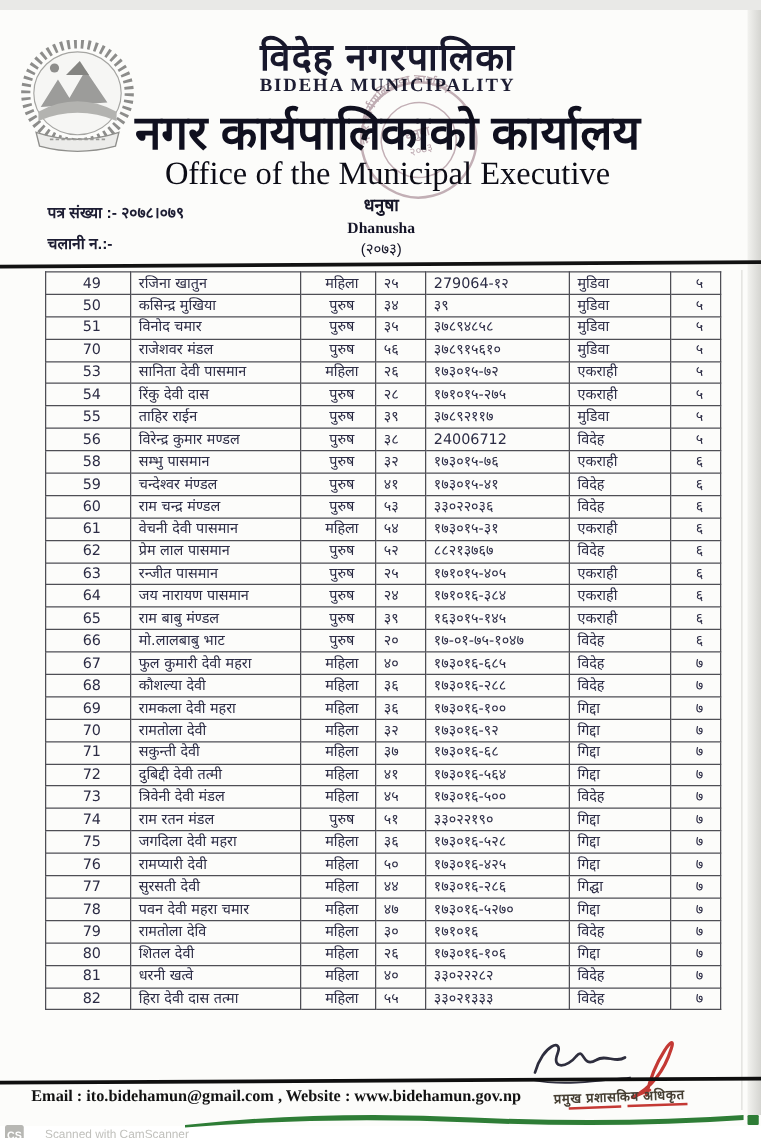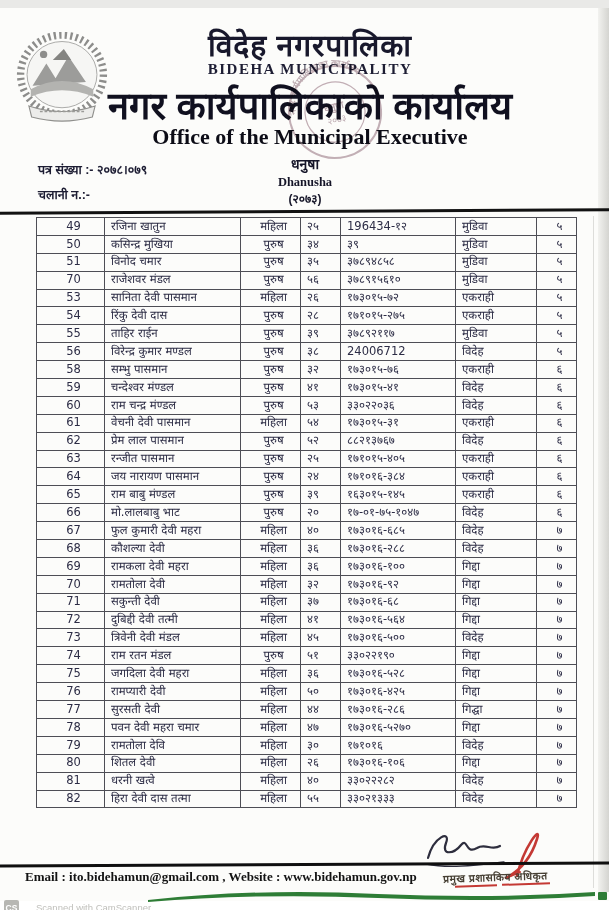--- a/index.html
+++ b/index.html
@@ -24,37 +24,37 @@
     position:absolute; left:60px; top:53px; width:500px; text-align:center;
     font-family:"Liberation Serif", serif; font-size:15px; font-weight:bold;
     color:#1d1d33; letter-spacing:1.5px;
   }
   .office-np {
     position:absolute; left:40px; top:70px; width:540px; text-align:center;
     font-size:38px; font-weight:bold; color:#10101f;
   }
   .office-en {
     position:absolute; left:40px; top:116px; width:540px; text-align:center;
-    font-family:"Liberation Serif", serif; font-size:22px; font-weight:bold; color:#0c0c16;
+    font-family:"Liberation Serif", serif; font-size:26px; font-weight:normal; color:#0c0c16;
   }
   .stamp {
     position:absolute; left:283px; top:52px; width:104px; height:104px;
     opacity:.55; transform:rotate(-14deg); mix-blend-mode:multiply; pointer-events:none;
   }
   .meta-left {
     position:absolute; left:38px; top:150px; font-size:12.5px; font-weight:bold;
     color:#1d1d33; line-height:2.0;
   }
   .meta-center {
     position:absolute; left:225px; top:147px; width:160px; text-align:center;
     color:#151528; line-height:1.35;
   }
   .meta-center .np { font-size:14px; font-weight:bold; }
   .meta-center .en { font-family:"Liberation Serif", serif; font-size:12.5px; font-weight:bold; }
-  .meta-center .yr { font-size:12px; font-weight:bold; }
+  .meta-center .yr { font-size:12px; font-weight:normal; }
   .meta-right {
     position:absolute; left:424px; top:150px; color:#151528; line-height:1.55;
   }
   .meta-right .np { font-size:12.5px; font-weight:bold; }
   .meta-right .en { font-family:"Liberation Serif", serif; font-size:12.5px; font-weight:bold; }
   .rule-top {
     position:absolute; left:0; top:202px; width:609px; height:3px; background:#121212;
     transform:rotate(-0.35deg);
   }
 
@@ -157,21 +157,21 @@
           <col style="width:115px">
           <col style="width:81px">
           <col style="width:40px">
       </colgroup>
       <tbody>
           <tr>
       <td class="c-sn">49</td>
       <td class="c-name">रजिना खातुन</td>
       <td class="c-gender">महिला</td>
       <td class="c-age">२५</td>
-      <td class="c-id">196434-१२</td>
+      <td class="c-id">279064-१२</td>
       <td class="c-place">मुडिवा</td>
       <td class="c-ward">५</td>
     </tr>
           <tr>
       <td class="c-sn">50</td>
       <td class="c-name">कसिन्द्र मुखिया</td>
       <td class="c-gender">पुरुष</td>
       <td class="c-age">३४</td>
       <td class="c-id">३९</td>
       <td class="c-place">मुडिवा</td>

